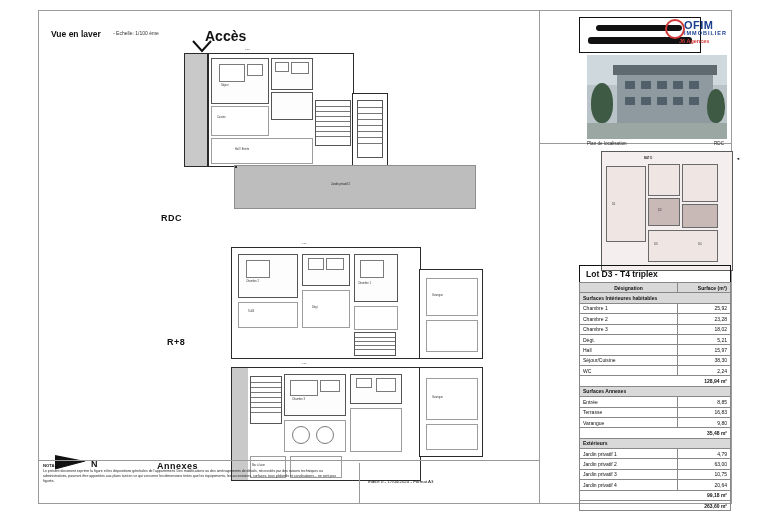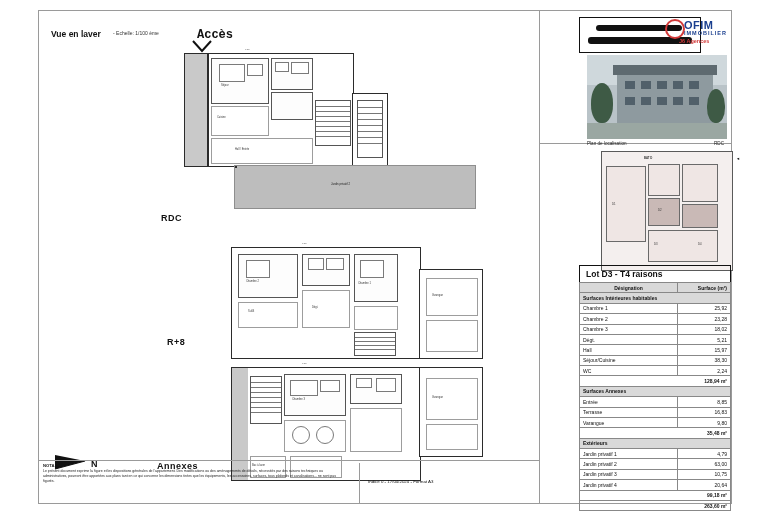--- a/index.html
+++ b/index.html
@@ -6,21 +6,21 @@
   body{width:768px;height:512px;overflow:hidden;font-family:"Liberation Sans",sans-serif;color:#111;}
   .sheet{position:relative;width:768px;height:512px;background:#ffffff;}
   .frame{position:absolute;left:38px;top:10px;width:692px;height:492px;border:1px solid #9a9a9a;background:#fff;}
 
   
   .plan-area{position:absolute;left:0;top:0;width:500px;height:492px;}
 
   .vue-title{position:absolute;left:12px;top:18px;font-size:8.5px;font-weight:bold;}
   .vue-sub{position:absolute;left:74px;top:19px;font-size:5px;color:#333;font-weight:normal;}
 
-  .acces-label{position:absolute;left:158px;top:17px;font-size:12px;font-weight:bold;font-family:Liberation Mono, monospace;}
+  .acces-label{position:absolute;left:166px;top:17px;font-size:14px;font-weight:bold;}
   .acces-arrow{position:absolute;left:152px;top:28px;width:22px;height:14px;}
 
   .rdc-label{position:absolute;left:122px;top:202px;font-size:9px;font-weight:bold;letter-spacing:.5px;}
   .r1-label{position:absolute;left:128px;top:326px;font-size:9px;font-weight:bold;letter-spacing:.5px;}
   .combles-label{position:absolute;left:118px;top:450px;font-size:9px;font-weight:bold;letter-spacing:.5px;}
 
   .north{position:absolute;left:12px;top:440px;width:56px;height:30px;}
 
   
   .fp{position:absolute;background:#ffffff;border:1px solid #2b2b2b;}
@@ -278,21 +278,21 @@
         <div class="mp-dark" style="left:80px;top:52px;width:34px;height:22px;"></div>
         <div class="mp-blk" style="left:46px;top:78px;width:68px;height:30px;"></div>
         <div class="mp-txt" style="left:52px;top:90px;">D3</div>
         <div class="mp-txt" style="left:96px;top:90px;">D4</div>
         <div class="mp-txt" style="left:10px;top:50px;">D1</div>
         <div class="mp-txt" style="left:56px;top:56px;">D2</div>
         <div class="mp-compass">◄</div>
       </div>
 
       <div class="tbl-wrap">
-        <div class="lot-title">Lot D3 - T4 raisons</div>
+        <div class="lot-title">Lot D3 - T4 triplex</div>
         <table class="surfaces">
           <tbody>
             <tr class="hdr">
               <td>Désignation</td>
               <td class="val">Surface (m²)</td>
             </tr>
 
             <tr class="sect">
                 <td colspan="2">Surfaces Intérieures habitables</td>
               </tr>

